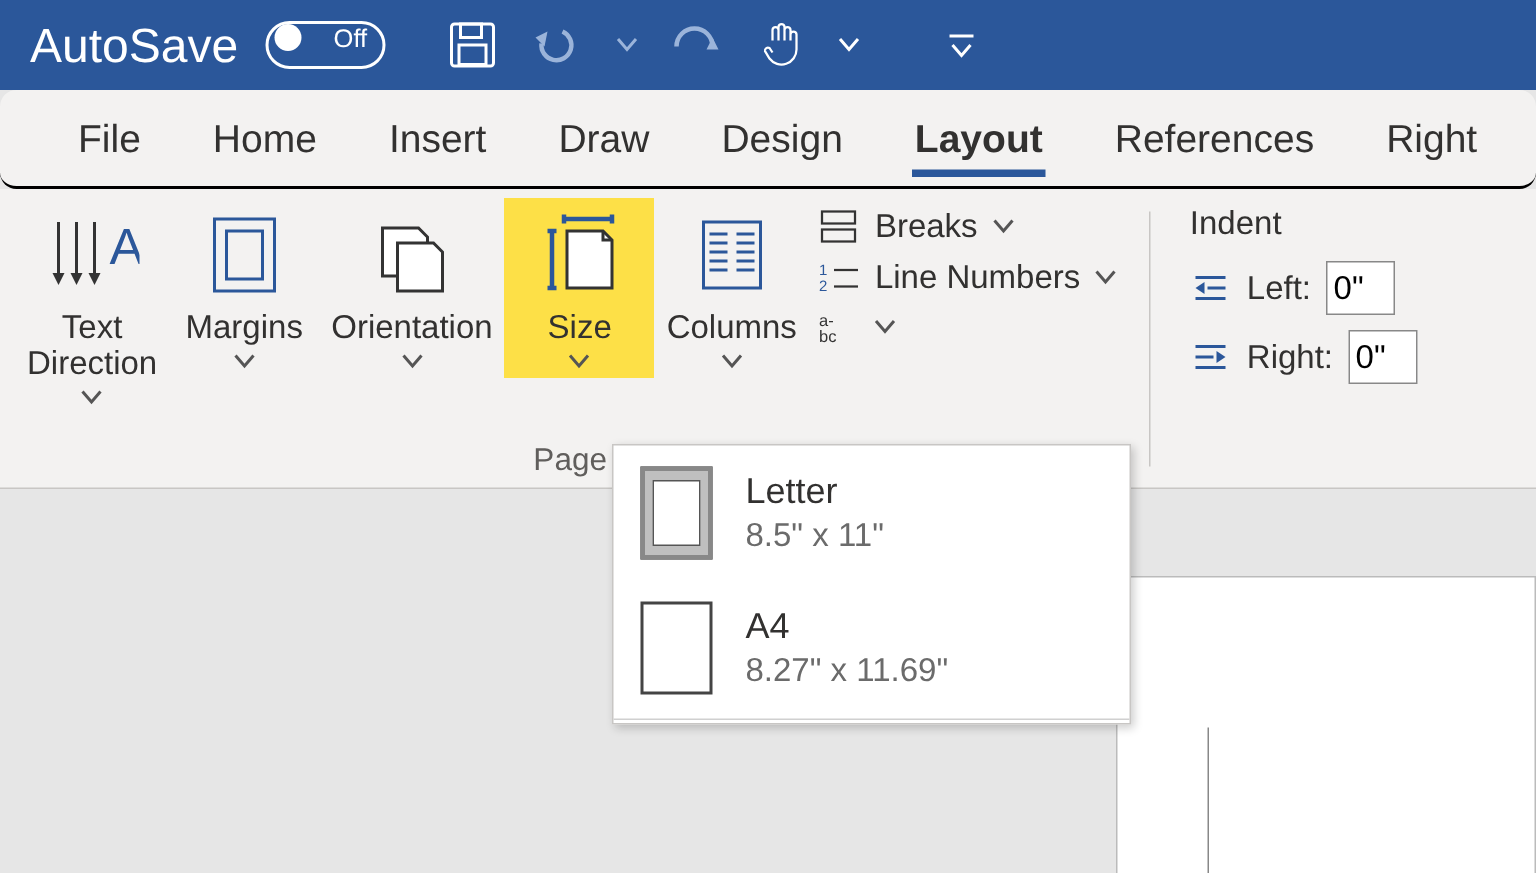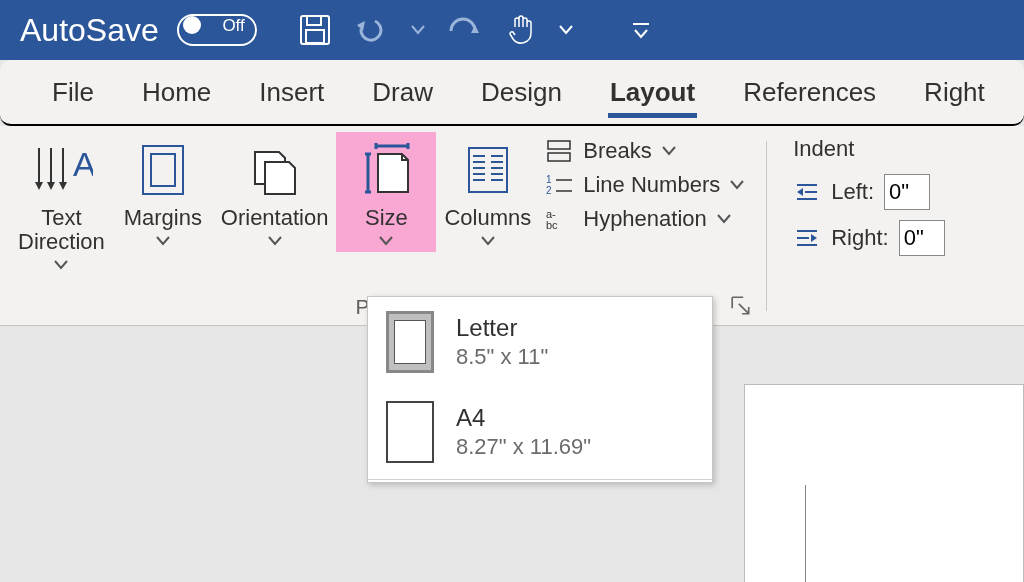--- a/index.html
+++ b/index.html
@@ -74,21 +74,21 @@
   }
   .sep {
     width: 1px; background: #c8c6c4; height: 170px; align-self: center;
     margin: 0 6px;
   }
   .bigbtn {
     display: flex; flex-direction: column; align-items: center;
     padding: 6px 8px; gap: 4px;
     min-width: 100px;
   }
-  .bigbtn.highlight { background: #f9a8d4; }
+  .bigbtn.highlight { background: #fde047; }
   .bigbtn .icon { height: 64px; display:flex; align-items:center; justify-content:center; }
   .bigbtn .lbl { font-size: 22px; color: #323130; text-align:center; line-height: 1.1; }
   .chev { margin-top: 2px; }
   .smallitems { display:flex; flex-direction:column; gap:8px; padding:6px 6px; }
   .smallbtn { display:flex; align-items:center; gap:10px; font-size:22px; color:#323130; }
   .smallbtn .mini { width:28px; height:24px; display:flex; align-items:center; justify-content:center; }
   .indent-col { display:flex; flex-direction:column; gap:10px; padding:4px 10px; }
   .ind-head { font-size:22px; color:#323130; margin-bottom:2px; }
   .ind-row { display:flex; align-items:center; gap:10px; font-size:22px; color:#323130; }
   .ind-row input {
@@ -96,21 +96,21 @@
     border:1px solid #888; padding:0 4px;
   }
   .launcher {
     position:absolute; right:8px; bottom:8px;
     width:22px; height:22px;
   }
 
   
   .menu {
     position: absolute;
-    left: 367px; top: 296px;
+    left: 408px; top: 296px;
     width: 346px;
     background: #fff;
     border: 1px solid #c8c6c4;
     box-shadow: 2px 2px 6px rgba(0,0,0,0.2);
     z-index: 10;
   }
   .menu-item {
     display:flex; align-items:center; gap:22px;
     padding: 14px 18px;
   }
@@ -332,21 +332,20 @@
               <path d="M1 1 L7 8 L13 1" fill="none" stroke="#555" stroke-width="2"></path>
             </svg>
         </div>
         <div class="smallbtn">
           <span class="mini">
             <svg width="26" height="22" viewBox="0 0 26 22">
                 <text x="0" y="10" font-size="11" fill="#333">a-</text>
                 <text x="0" y="21" font-size="11" fill="#333">bc</text>
               </svg>
           </span>
-          <span>Hyphenation</span>
           <svg width="14" height="10" viewBox="0 0 14 10">
               <path d="M1 1 L7 8 L13 1" fill="none" stroke="#555" stroke-width="2"></path>
             </svg>
         </div>
       </div>
     </div>
     <div class="group-label">Page</div>
     <svg class="launcher" viewBox="0 0 20 20">
       <path d="M2 2 h10 M2 2 v10" stroke="#666" stroke-width="1.5" fill="none"></path>
       <path d="M8 8 L17 17 M17 11 v6 h-6" stroke="#666" stroke-width="1.5" fill="none"></path>

